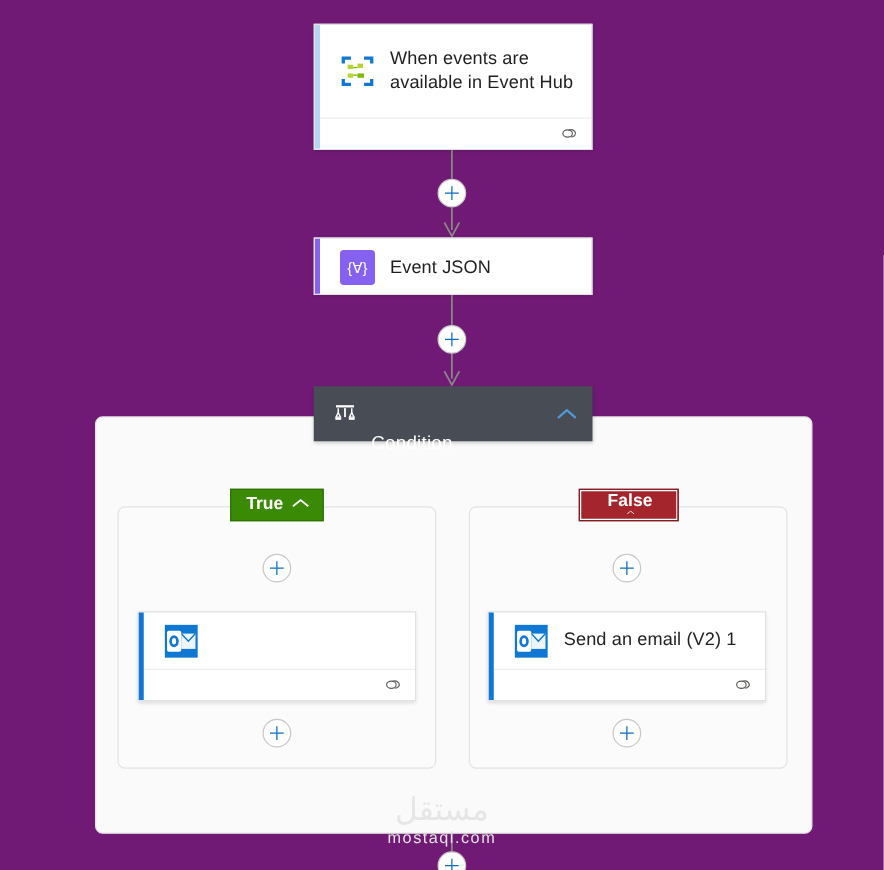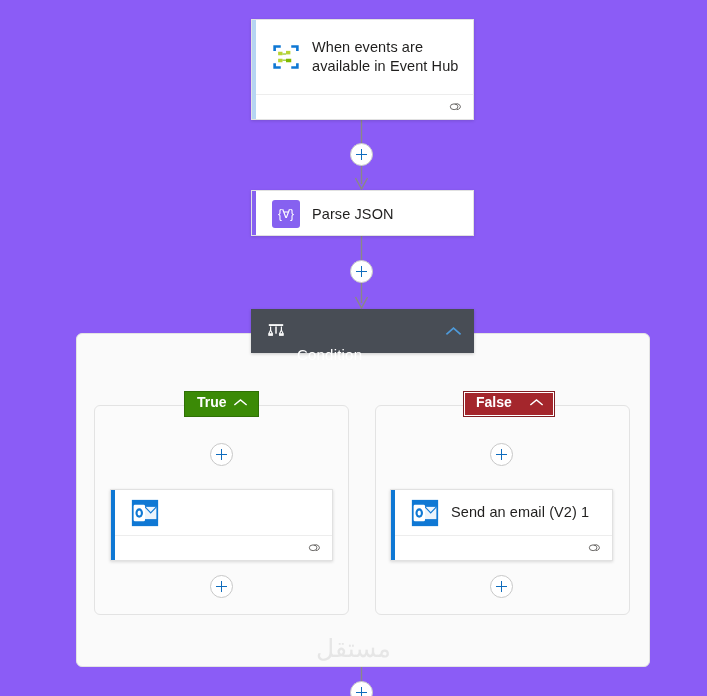--- a/index.html
+++ b/index.html
@@ -8,21 +8,21 @@
     background: #ffffff;
   }
   body {
     font-family: "Liberation Sans", sans-serif;
     -webkit-font-smoothing: antialiased;
   }
   #canvas {
     position: relative;
     width: 707px;
     height: 696px;
-    background: #8b5cf6;
+    background: #701a75;
     overflow: hidden;
   }
   #wires {
     position: absolute;
     inset: 0;
     width: 707px;
     height: 696px;
     pointer-events: none;
   }
 
@@ -176,24 +176,25 @@
   #label-true {
     left: 184px;
     top: 391px;
     width: 75px;
     background: #3b8a06;
     border: 1px solid #2f7005;
   }
   #label-false {
     left: 463px;
     top: 391px;
-    width: 92px;
+    width: 80px;
     background: #a4262c;
     border: 1px solid #7f1d22;
     box-shadow: inset 0 0 0 1px #ffffff;
+    flex-direction: column;
   }
   .branch-label .btxt { flex: 1; }
 
   
   #email-true-card {
     left: 110px;
     top: 489px;
     width: 223px;
     height: 72px;
   }
@@ -327,21 +328,21 @@
       </svg>
     </div>
   </div>
 
   <div class="card" id="parse-json-card">
     <div class="accent" style="background:#8661f0"></div>
     <div class="card-head">
       <div class="pj-icon">
         <span>{∀}</span>
       </div>
-      <div class="card-title">Parse JSON</div>
+      <div class="card-title">Event JSON</div>
     </div>
   </div>
 
   <div id="condition-card">
     <svg width="18" height="18" viewBox="0 0 20 20" xmlns="http://www.w3.org/2000/svg">
       <rect x="2" y="2.4" width="16" height="2" fill="#ffffff"></rect>
       <path d="M4 5 L4 9 M16 5 L16 9" stroke="#ffffff" stroke-width="1.3"></path>
       <path d="M4 9 L2 13 H6 Z" fill="none" stroke="#ffffff" stroke-width="1.2"></path>
       <path d="M16 9 L14 13 H18 Z" fill="none" stroke="#ffffff" stroke-width="1.2"></path>
       <rect x="1.4" y="13.4" width="5.2" height="2" fill="#ffffff"></rect>
@@ -412,15 +413,16 @@
   <div class="plus-btn" id="plus-1"></div>
   <div class="plus-btn" id="plus-2"></div>
   <div class="plus-btn" id="plus-3"></div>
   <div class="plus-btn" id="plus-4"></div>
   <div class="plus-btn" id="plus-5"></div>
   <div class="plus-btn" id="plus-6"></div>
   <div class="plus-btn" id="plus-7"></div>
 
   <div id="watermark">
     <div class="wm-ar">مستقل</div>
+    <div class="wm-en">mostaql.com</div>
   </div>
 
 </div>
 
 </body></html>

